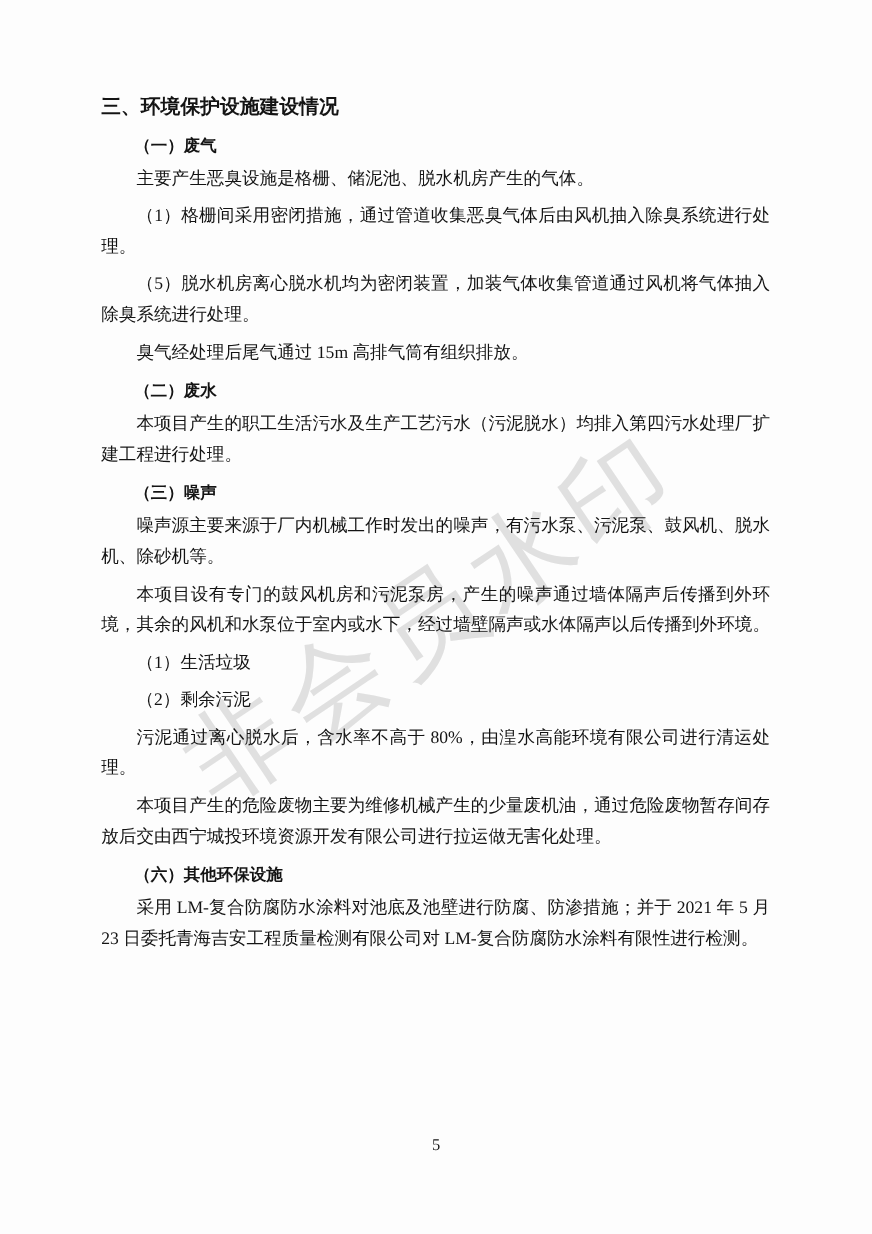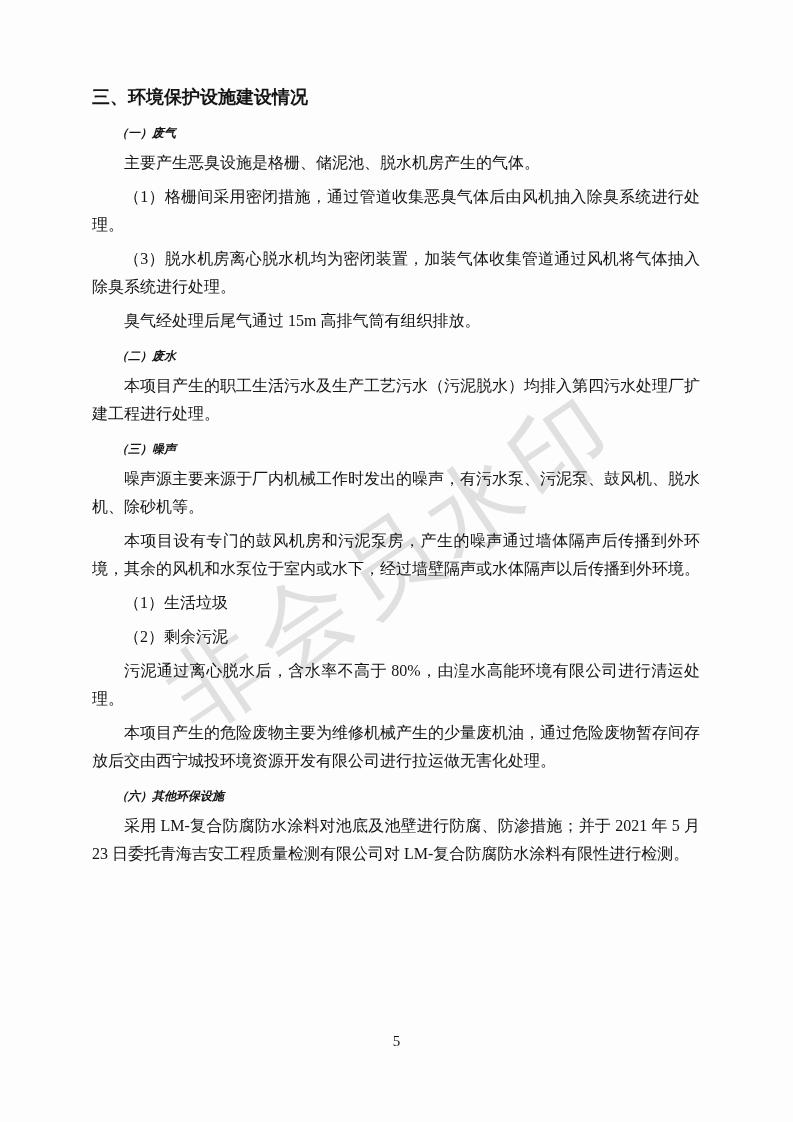--- a/index.html
+++ b/index.html
@@ -31,26 +31,25 @@
     z-index:1;
   }
   .doc-title {
     font-size:18px;
     font-weight:bold;
     line-height:30px;
     margin:0 0 2px 0;
     font-family:Liberation Serif, serif;
   }
   h2.sec {
-    font-size:12px;
+    font-size:15px;
     font-weight:bold;
     line-height:30px;
     margin:6px 0 1px 0;
     text-indent:2em;
-    font-style:italic;
   }
   p.para {
     font-size:16px;
     line-height:28px;
     margin:0 0 6px 0;
     text-indent:2em;
     text-align:justify;
   }
   .page-number {
     position:absolute;
@@ -68,21 +67,21 @@
   <div class="watermark">非会员水印</div>
 
   <div class="content">
 
     <h1 class="doc-title">三、环境保护设施建设情况</h1>
 
     <section>
       <h2 class="sec">（一）废气</h2>
       <p class="para">主要产生恶臭设施是格栅、储泥池、脱水机房产生的气体。</p>
       <p class="para">（1）格栅间采用密闭措施，通过管道收集恶臭气体后由风机抽入除臭系统进行处理。</p>
-      <p class="para">（3）脱水机房离心脱水机均为密闭装置，加装气体收集管道通过风机将气体抽入除臭系统进行处理。</p>
+      <p class="para">（5）脱水机房离心脱水机均为密闭装置，加装气体收集管道通过风机将气体抽入除臭系统进行处理。</p>
       <p class="para">臭气经处理后尾气通过 15m 高排气筒有组织排放。</p>
     </section>
 
     <section>
       <h2 class="sec">（二）废水</h2>
       <p class="para">本项目产生的职工生活污水及生产工艺污水（污泥脱水）均排入第四污水处理厂扩建工程进行处理。</p>
     </section>
 
     <section>
       <h2 class="sec">（三）噪声</h2>

